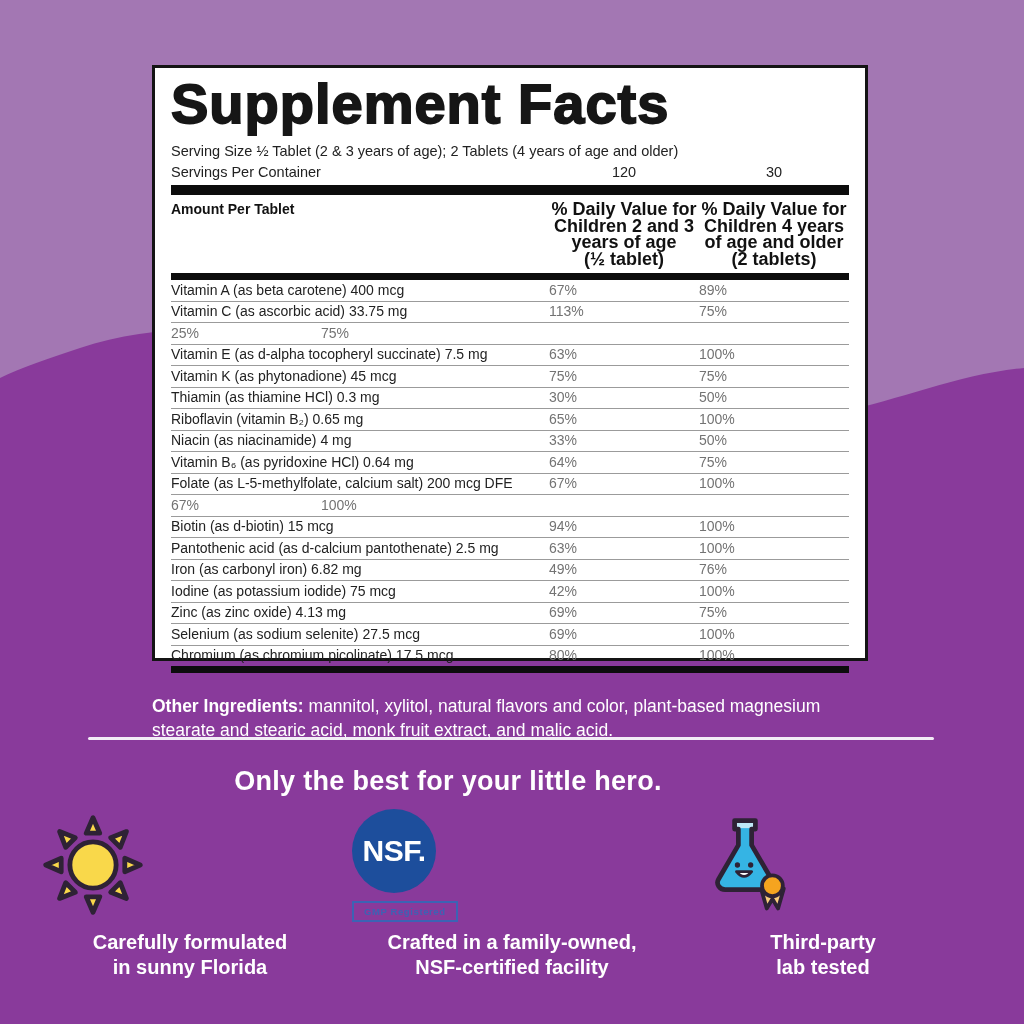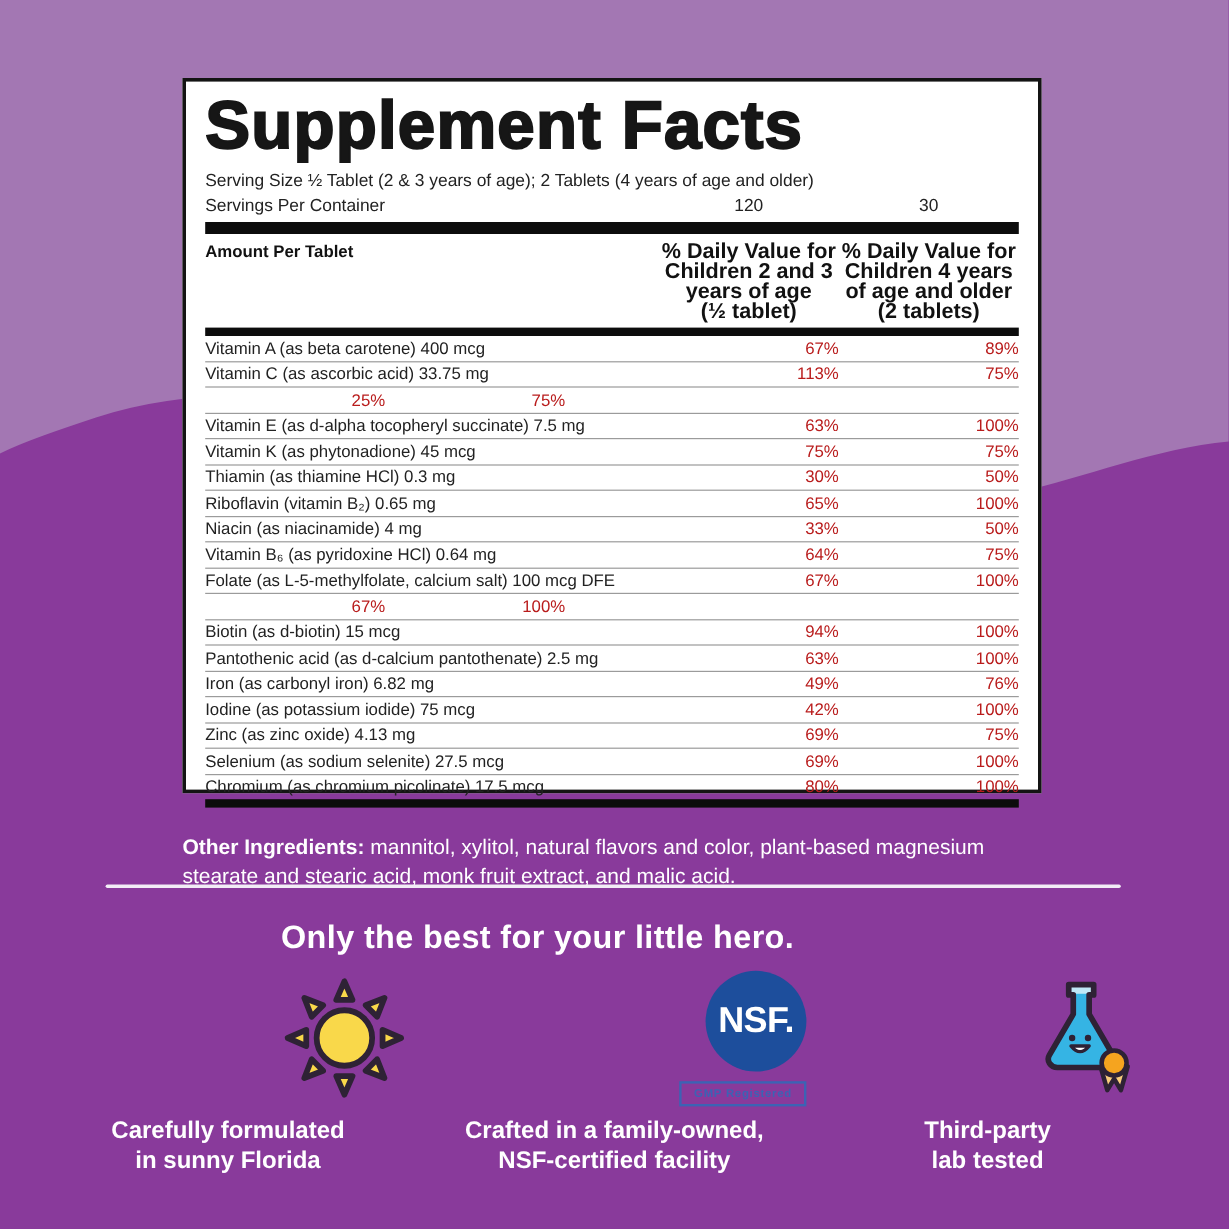--- a/index.html
+++ b/index.html
@@ -26,21 +26,21 @@
   .colspan{width:150px;text-align:center}
   .bar{background:#0c0c0c}
   .bar.b1{height:10px;margin-top:4px}
   .header{display:flex;margin-top:6px}
   .hname{flex:1;font-weight:bold;font-size:14px;color:#111}
   .hcol{width:150px;text-align:center;font-weight:bold;font-size:18px;line-height:16.5px;white-space:pre-line;color:#111}
   .bar.b2{height:7px;margin-top:6px}
   .frow{display:flex;align-items:center;font-size:14px;line-height:19.5px;padding:0.5px 0}
   .frow + .frow{border-top:1px solid #9b9b9b}
   .fname{flex:1;color:#222}
-  .fcol{width:150px;text-align:right;color:#b91c1c}
+  .fcol{width:150px;text-align:left;color:#737373}
   .bar.b3{height:7px}
 
   
   .other{
     position:absolute;left:152px;top:676px;width:716px;
     color:#fff;font-size:17.5px;line-height:1.42;
   }
   .other b{font-weight:bold}
   .divider{
     position:absolute;left:88px;top:737px;width:846px;height:3px;
@@ -49,21 +49,21 @@
   .tagline{
     position:absolute;left:0;top:766px;width:896px;text-align:center;
     color:#fff;font-weight:bold;font-size:27px;letter-spacing:0.3px;
   }
 
   
   .feature{position:absolute;top:806px;text-align:center}
   .feature.f1{left:40px;width:300px}
   .feature.f2{left:352px;width:320px}
   .feature.f3{left:693px;width:260px}
-  .icon-wrap{height:118px;display:flex;flex-direction:column;align-items:flex-end;justify-content:center}
+  .icon-wrap{height:118px;display:flex;flex-direction:column;align-items:flex-start;justify-content:center}
   .caption{
     color:#fff;font-weight:bold;font-size:20px;line-height:25px;
     white-space:pre-line;margin-top:6px;
   }
   .nsf-circle{
     width:84px;height:84px;border-radius:50%;background:#1d4e9c;
     display:flex;align-items:center;justify-content:center;
     color:#fff;font-weight:bold;font-size:30px;letter-spacing:-0.5px;
   }
   .nsf-box{
@@ -139,21 +139,21 @@
         <span class="fname">Niacin (as niacinamide) 4 mg</span>
         <span class="fcol">33%</span>
         <span class="fcol">50%</span>
       </div>
       <div class="frow">
         <span class="fname">Vitamin B₆ (as pyridoxine HCl) 0.64 mg</span>
         <span class="fcol">64%</span>
         <span class="fcol">75%</span>
       </div>
       <div class="frow">
-        <span class="fname">Folate (as L-5-methylfolate, calcium salt) 100 mcg DFE</span>
+        <span class="fname">Folate (as L-5-methylfolate, calcium salt) 200 mcg DFE</span>
         <span class="fcol">67%</span>
         <span class="fcol">100%</span>
       </div>
       <div class="frow">
         <span class="fcol">67%</span>
         <span class="fcol">100%</span>
       </div>
       <div class="frow">
         <span class="fname">Biotin (as d-biotin) 15 mcg</span>
         <span class="fcol">94%</span>

